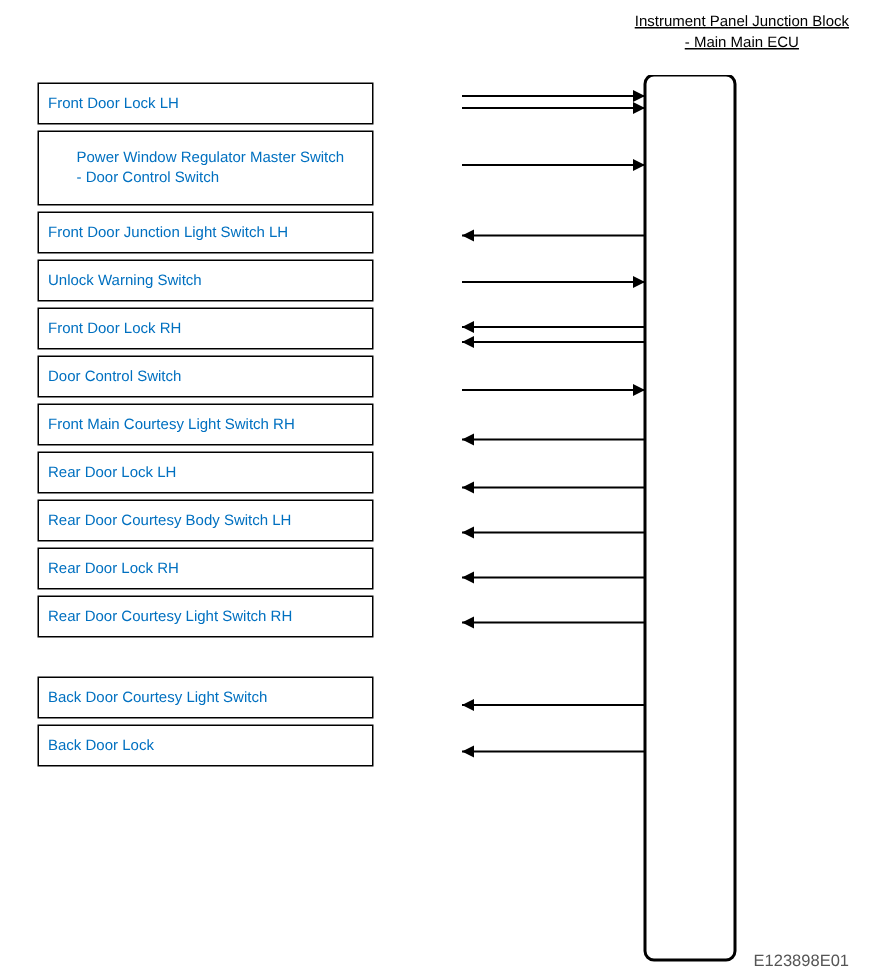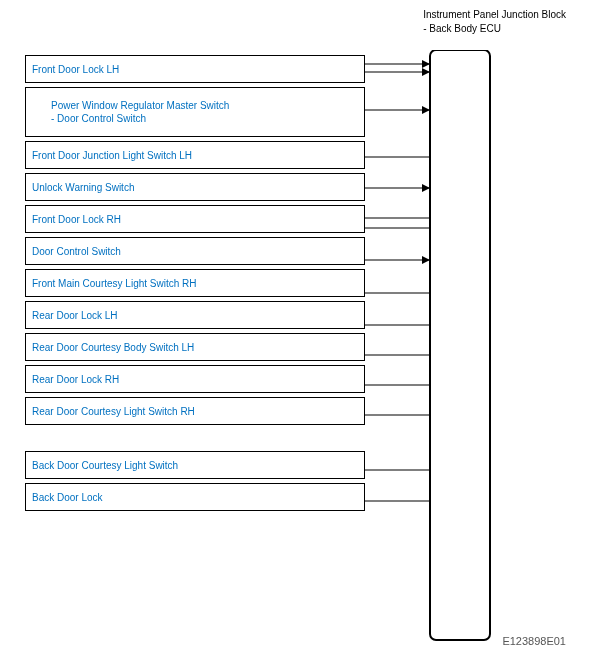--- a/index.html
+++ b/index.html
@@ -16,23 +16,25 @@
       position: relative;
       width: 596px;
       min-height: 653px;
       background: #fff;
       padding: 10px;
     }
     .title-block {
       position: absolute;
       top: 8px;
       right: 30px;
+      text-align: center;
       font-size: 10px;
       color: #000;
       line-height: 1.4;
+      text-decoration: underline;
     }
     .component-box {
       border: 1px solid #000;
       padding: 4px 6px;
       min-height: 28px;
       display: flex;
       align-items: center;
       background: #fff;
       position: relative;
     }
@@ -61,21 +63,21 @@
       color: #555;
     }
   </style>
 </head>
 <body>
 
 <div class="diagram-container">
 
   <div class="title-block">
     <span>Instrument Panel Junction Block</span><br>
-    <span>- Back Body ECU</span>
+    <span>- Main Main ECU</span>
   </div>
 
   <svg class="arrows-svg" viewBox="0 0 596 600" height="600">
 
     <rect x="430" y="0" width="60" height="590" rx="6" ry="6" fill="white" stroke="black" stroke-width="2"></rect>
 
     <line x1="308" y1="14" x2="430" y2="14" stroke="black" stroke-width="1.2"></line>
     <polygon points="430,14 422,10 422,18" fill="black"></polygon>
 
     <line x1="308" y1="22" x2="430" y2="22" stroke="black" stroke-width="1.2"></line>
@@ -114,21 +116,21 @@
     <line x1="308" y1="365" x2="430" y2="365" stroke="black" stroke-width="1.2"></line>
     <polygon points="308,365 316,361 316,369" fill="black"></polygon>
 
     <line x1="308" y1="420" x2="430" y2="420" stroke="black" stroke-width="1.2"></line>
     <polygon points="308,420 316,416 316,424" fill="black"></polygon>
 
     <line x1="308" y1="451" x2="430" y2="451" stroke="black" stroke-width="1.2"></line>
     <polygon points="308,451 316,447 316,455" fill="black"></polygon>
   </svg>
 
-  <div style="position:absolute; left:25px; top:55px; width:340px; display:flex; flex-direction:column; gap:4px;">
+  <div style="position:absolute; left:25px; top:55px; width:224px; display:flex; flex-direction:column; gap:4px;">
 
     <div class="component-box">
       <span class="label">Front Door Lock LH</span>
     </div>
 
     <div class="component-box tall">
       <span class="label">Power Window Regulator Master Switch<br>- Door Control Switch</span>
     </div>
 
     <div class="component-box">

